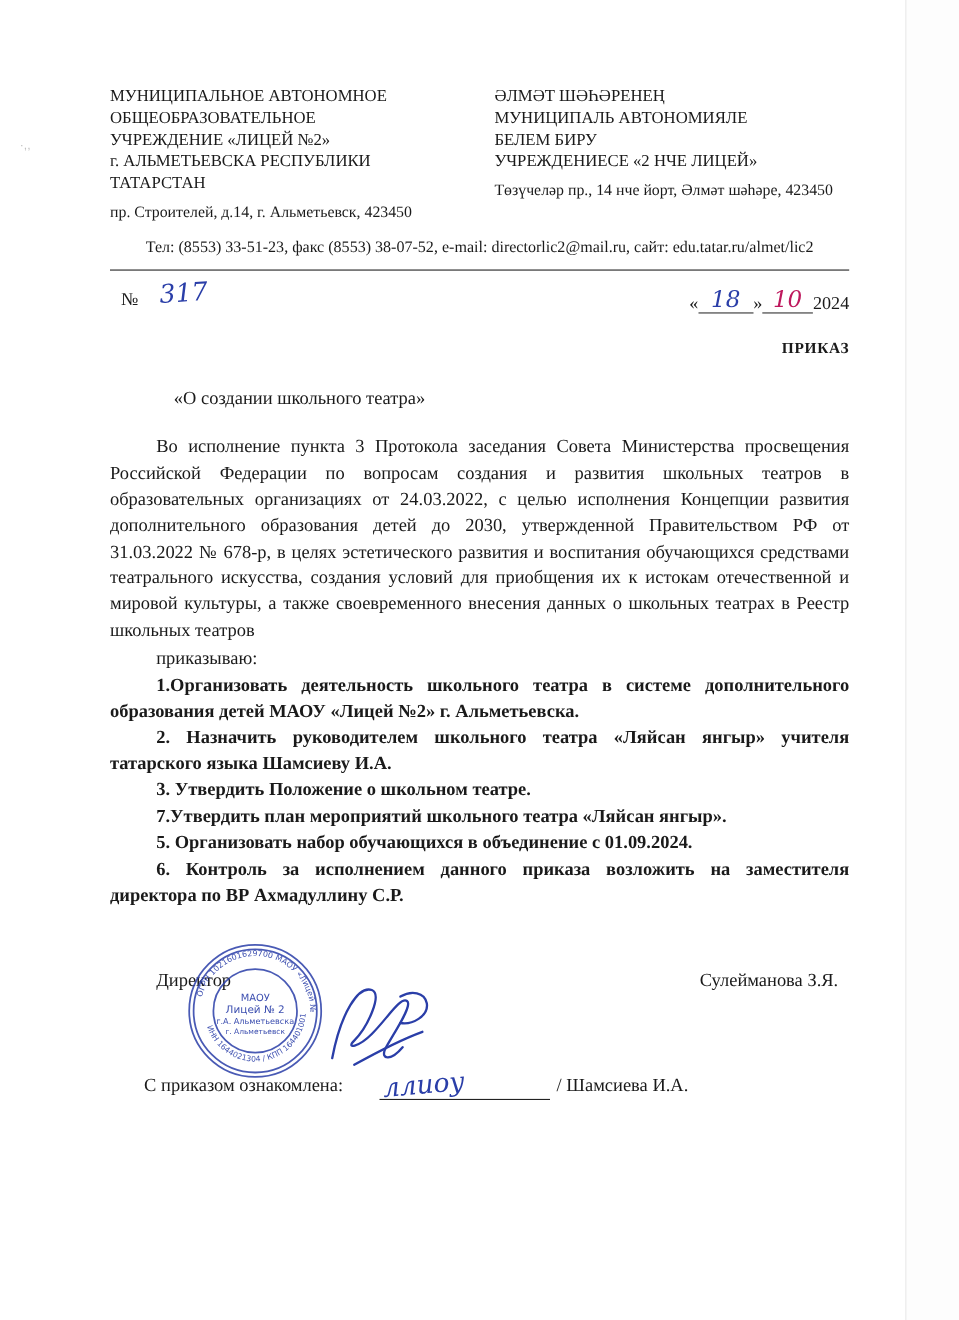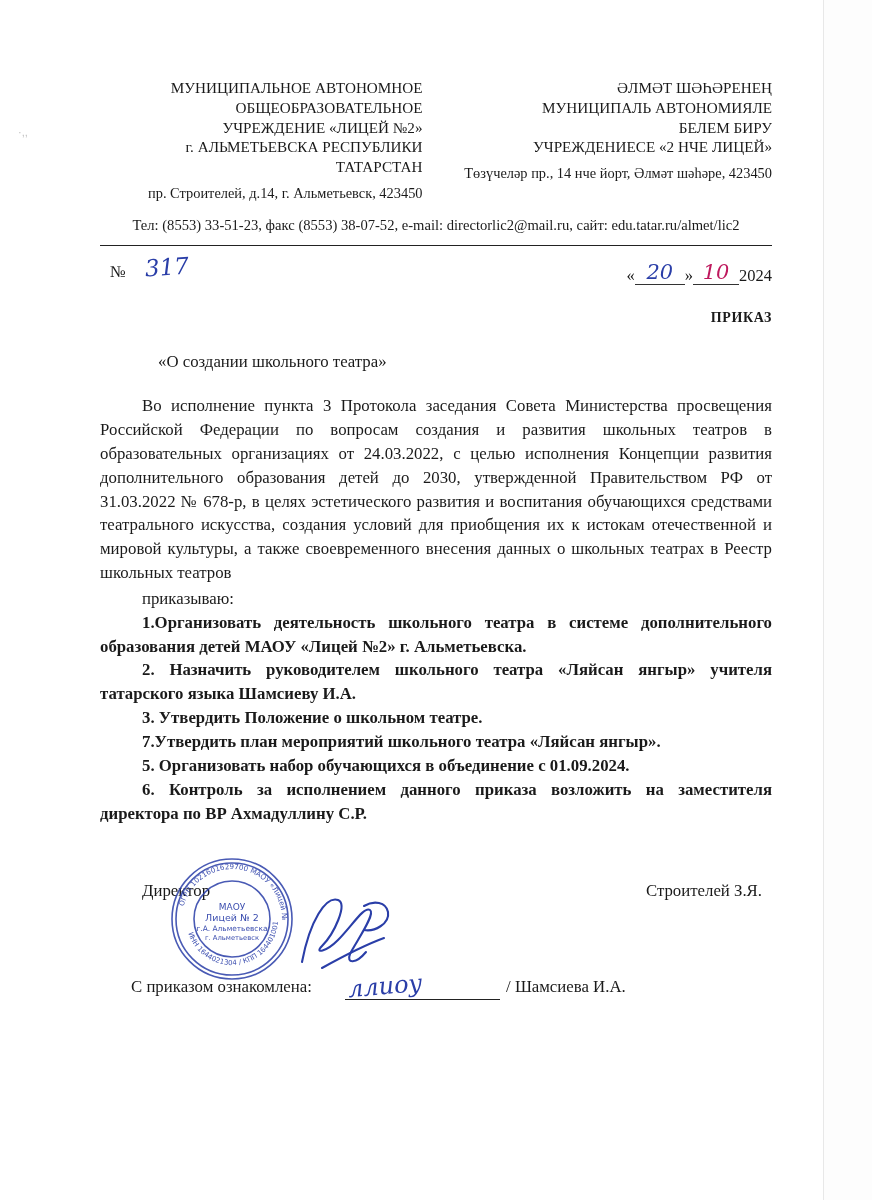--- a/index.html
+++ b/index.html
@@ -39,21 +39,21 @@
 
   
   .letterhead {
     display: flex;
     flex-direction: row;
     justify-content: space-between;
     align-items: flex-start;
   }
   .lh-col {
     width: 48%;
-    text-align: right;
+    text-align: left;
     font-size: 15.2px;
     line-height: 1.30;
   }
   .lh-col .org {
     font-weight: normal;
   }
   .lh-col .addr {
     margin-top: 7px;
     font-size: 14.4px;
     line-height: 1.28;
@@ -271,21 +271,21 @@
       </div>
     </div>
 
     <div class="contacts">Тел: (8553) 33-51-23,  факс (8553) 38-07-52, e-mail: directorlic2@mail.ru, сайт: edu.tatar.ru/almet/lic2</div>
     <div class="hr-rule"></div>
 
     <div class="numrow">
       <span class="no-label">№</span>
       <span class="no-value">317</span>
       <span class="date-block">
-        <span class="q1">«</span><span class="dd">20</span><span class="q1">»</span><span class="mm">10</span><span class="yyyy">2024</span>
+        <span class="q1">«</span><span class="dd">18</span><span class="q1">»</span><span class="mm">10</span><span class="yyyy">2024</span>
       </span>
     </div>
 
     <div class="doc-title">ПРИКАЗ</div>
     <div class="subject">«О создании школьного театра»</div>
 
     <div class="body-text">
       <p>Во исполнение пункта 3 Протокола заседания Совета Министерства просвещения Российской Федерации по вопросам создания и развития школьных театров в  образовательных организациях от 24.03.2022,    с целью исполнения Концепции развития дополнительного образования детей до 2030, утвержденной  Правительством  РФ  от  31.03.2022   № 678-р,   в целях эстетического развития и воспитания обучающихся средствами театрального искусства, создания условий для приобщения их к истокам отечественной и мировой культуры, а также своевременного внесения данных о школьных театрах в Реестр школьных театров</p>
       <div class="order-word">приказываю:</div>
       <div class="items">
@@ -293,21 +293,21 @@
         <p class="just">2. Назначить руководителем школьного театра «Ляйсан янгыр» учителя татарского языка Шамсиеву И.А.</p>
         <p>3. Утвердить Положение о школьном театре.</p>
         <p>7.Утвердить план мероприятий школьного  театра «Ляйсан янгыр».</p>
         <p>5. Организовать набор обучающихся в объединение с 01.09.2024.</p>
         <p class="just">6. Контроль за исполнением данного приказа возложить на заместителя директора по ВР Ахмадуллину С.Р.</p>
       </div>
     </div>
 
     <div class="sign-row">
       <span class="left">Директор</span>
-      <span class="right">Строителей З.Я.</span>
+      <span class="right">Сулейманова З.Я.</span>
     </div>
 
     <div class="ack-row">
       <span class="ack-label">С приказом ознакомлена:</span>
       <span class="ack-sig">ллиоу</span>
       <span class="ack-line"></span>
       <span class="ack-name"><span>/</span> <span>Шамсиева И.А.</span></span>
     </div>
 
   </div>

